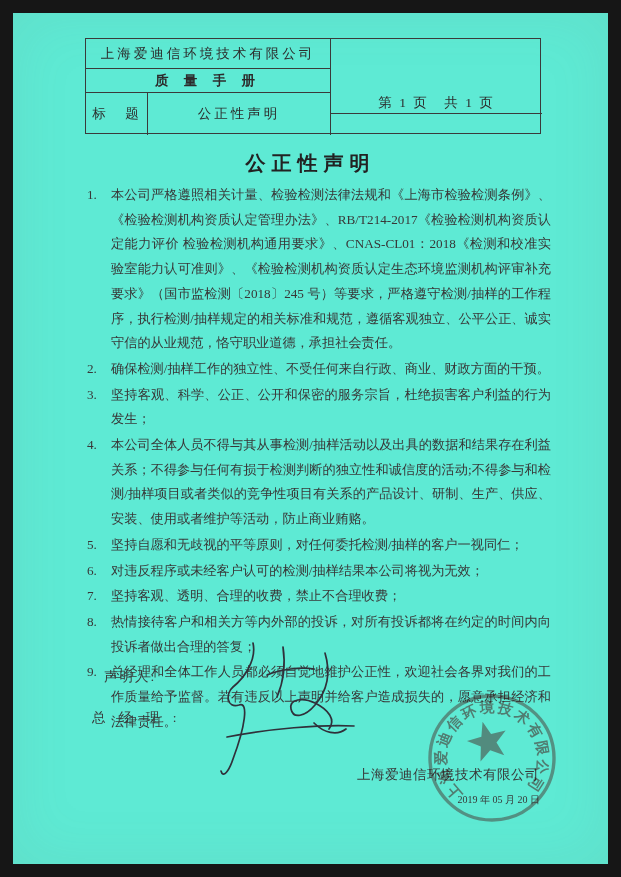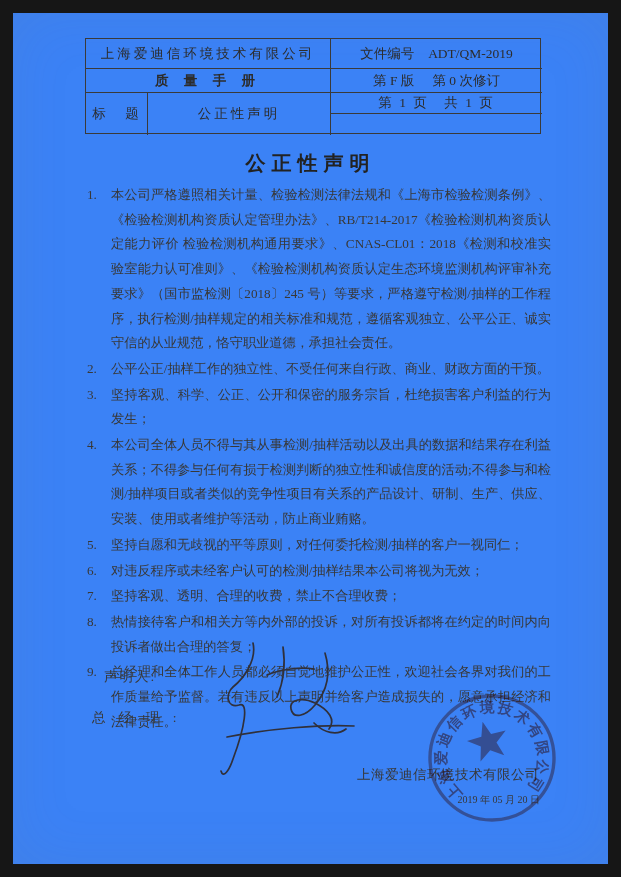--- a/index.html
+++ b/index.html
@@ -2,21 +2,21 @@
 <html><head>
 <meta charset="utf-8">
 <style>
   html,body{margin:0;padding:0;background:#0d0d0d;}
   .scan{
     position:relative;width:621px;height:877px;background:#161616;
     font-family:"Liberation Serif","DejaVu Serif",serif;
     overflow:hidden;
   }
   .page{
-    position:absolute;inset:13px;background:#3b82f6;color:#333;
+    position:absolute;inset:13px;background:#5eead4;color:#333;
     box-shadow:inset 0 0 60px rgba(120,120,110,0.10);
   }
   
   .hdr{
     position:absolute;left:72px;top:25px;width:456px;height:96px;
     border:1.5px solid #3a3a3a;box-sizing:border-box;font-size:13.5px;color:#2c2c2c;
   }
   .hdr .cell{position:absolute;box-sizing:border-box;display:flex;align-items:center;justify-content:center;}
   .c-company{left:0;top:0;width:245px;height:30px;border-right:1px solid #3a3a3a;border-bottom:1px solid #3a3a3a;letter-spacing:3px;}
   .c-manual{left:0;top:30px;width:245px;height:24px;border-right:1px solid #3a3a3a;border-bottom:1px solid #3a3a3a;font-weight:bold;letter-spacing:6px;}
@@ -49,41 +49,33 @@
 <body>
 
 <div class="scan">
   <div class="page">
 
     <div class="hdr">
       <div class="cell c-company">上海爱迪信环境技术有限公司</div>
       <div class="cell c-manual">质 量 手 册</div>
       <div class="cell c-titlelabel">标 题</div>
       <div class="cell c-titleval">公正性声明</div>
-      <div class="cell c-docno">
-        <span>文件编号</span>
-        <span>ADT/QM-2019</span>
-      </div>
-      <div class="cell c-ver">
-        <span>第 F 版</span>
-        <span>第 0 次修订</span>
-      </div>
       <div class="cell c-page">第 1 页　共 1 页</div>
     </div>
 
     <h1 class="doc-title">公正性声明</h1>
 
     <div class="body-list">
       <div class="item">
           <span class="num">1.</span>
           <span class="txt">本公司严格遵照相关计量、检验检测法律法规和《上海市检验检测条例》、《检验检测机构资质认定管理办法》、RB/T214-2017《检验检测机构资质认定能力评价 检验检测机构通用要求》、CNAS-CL01：2018《检测和校准实验室能力认可准则》、《检验检测机构资质认定生态环境监测机构评审补充要求》（国市监检测〔2018〕245 号）等要求，严格遵守检测/抽样的工作程序，执行检测/抽样规定的相关标准和规范，遵循客观独立、公平公正、诚实守信的从业规范，恪守职业道德，承担社会责任。</span>
         </div>
       <div class="item">
           <span class="num">2.</span>
-          <span class="txt">公平公正/抽样工作的独立性、不受任何来自行政、商业、财政方面的干预。</span>
+          <span class="txt">确保检测/抽样工作的独立性、不受任何来自行政、商业、财政方面的干预。</span>
         </div>
       <div class="item">
           <span class="num">3.</span>
           <span class="txt">坚持客观、科学、公正、公开和保密的服务宗旨，杜绝损害客户利益的行为发生；</span>
         </div>
       <div class="item">
           <span class="num">4.</span>
           <span class="txt">本公司全体人员不得与其从事检测/抽样活动以及出具的数据和结果存在利益关系；不得参与任何有损于检测判断的独立性和诚信度的活动;不得参与和检测/抽样项目或者类似的竞争性项目有关系的产品设计、研制、生产、供应、安装、使用或者维护等活动，防止商业贿赂。</span>
         </div>
       <div class="item">

